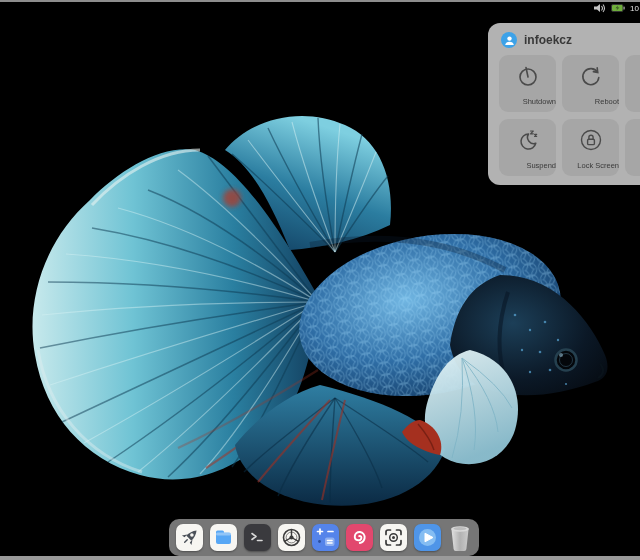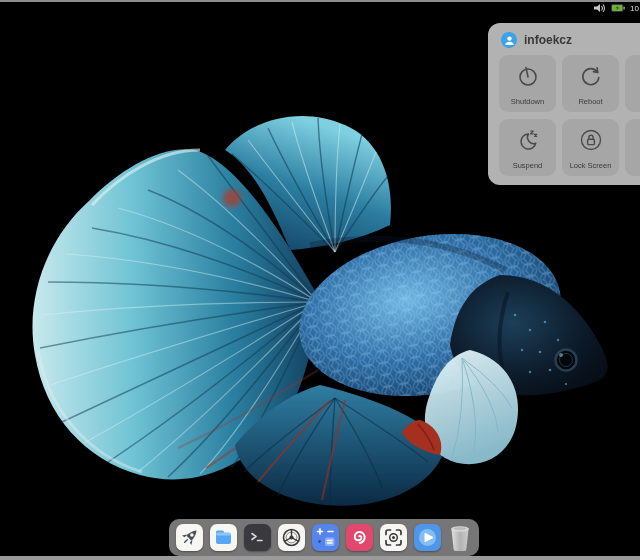--- a/index.html
+++ b/index.html
@@ -35,21 +35,21 @@
     display:flex;align-items:center;justify-content:center;flex:0 0 16px;
   }
   .username{font-size:12px;font-weight:bold;color:#383838;text-align:center;}
   .btn-grid{display:grid;grid-template-columns:repeat(3,57px);gap:7px 6px;}
   .pbtn{
     position:relative;width:57px;height:57px;border:none;outline:none;
     background:#a6a6a6;border-radius:9px;padding:0;cursor:default;
   }
   .picon{position:absolute;top:9px;left:50%;transform:translateX(-50%);line-height:0;}
   .plabel{
-    position:absolute;bottom:6px;left:0;right:0;text-align:center;
+    position:absolute;bottom:6px;left:0;right:0;text-align:right;
     font-size:7.5px;color:#3a3a3a;
   }
 
   
   .dock{
     position:absolute;left:169px;bottom:4px;height:37px;z-index:20;
     background:rgba(128,128,128,0.92);border-radius:10px;
     display:flex;align-items:center;gap:7px;padding:0 7px;
   }
   .tile{

